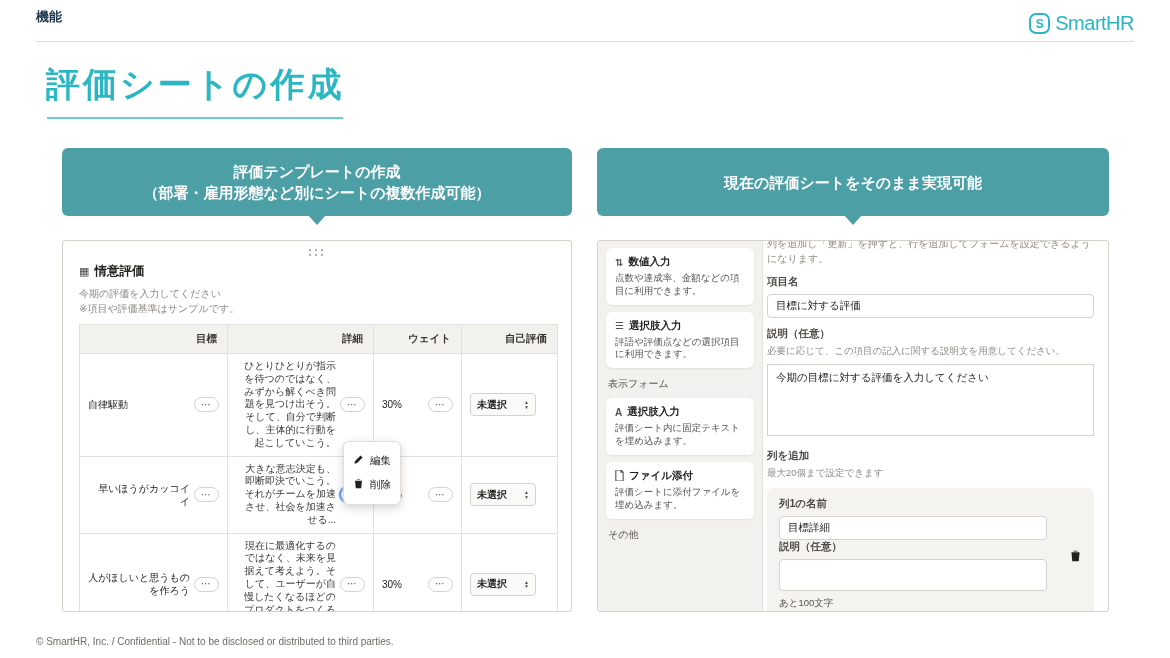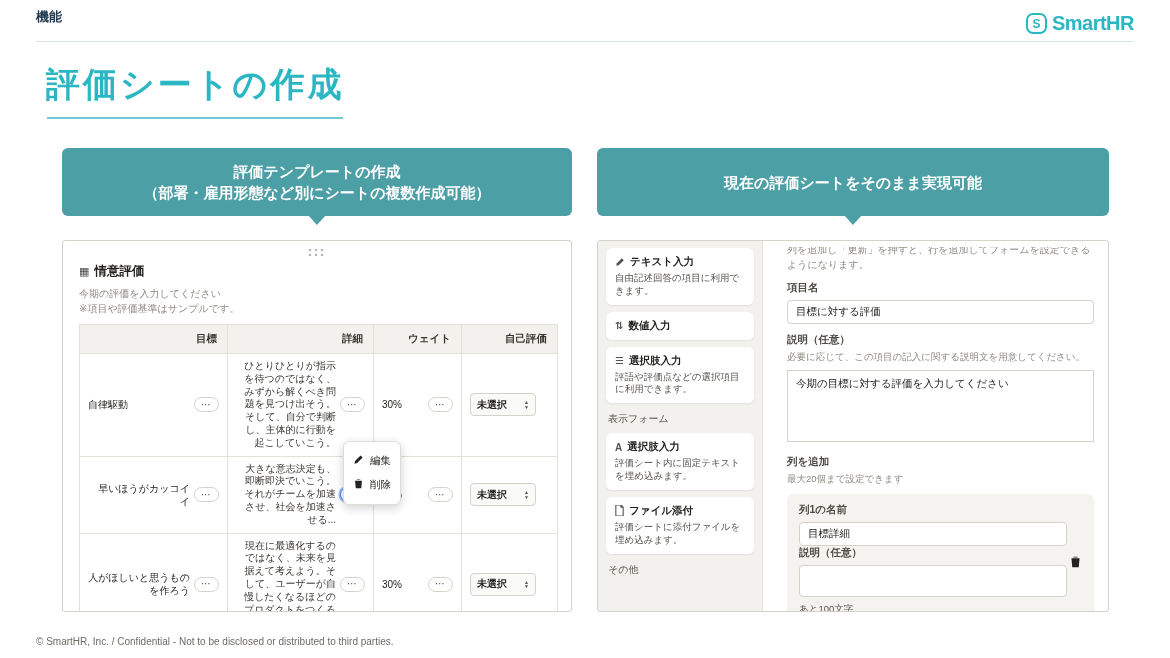--- a/index.html
+++ b/index.html
@@ -4,21 +4,21 @@
 <style>
   * { margin:0; padding:0; box-sizing:border-box; }
   html,body { width:1170px; height:658px; }
   body { font-family:"Liberation Sans","DejaVu Sans",sans-serif; background:#ffffff; position:relative; overflow:hidden; color:#23221f; }
 
   
   .eyebrow { position:absolute; left:36px; top:8px; font-size:13px; font-weight:bold; color:#1f3a52; }
   .header-rule { position:absolute; left:36px; right:36px; top:41px; border-top:1px solid #d7e2e4; }
   .logo { position:absolute; right:36px; top:12px; display:flex; align-items:center; gap:5px; }
   .logo-badge { width:21px; height:21px; border:2.5px solid #2ab7c3; border-radius:7px; display:flex; align-items:center; justify-content:center; font-size:12px; font-weight:bold; color:#2ab7c3; }
-  .logo-text { font-size:20px; font-weight:bold; color:#2ab7c3; letter-spacing:-0.5px; }
+  .logo-text { font-size:20px; font-weight:normal; color:#2ab7c3; letter-spacing:-0.5px; }
 
   .page-title { position:absolute; left:46px; top:62px; font-size:34px; font-weight:bold; color:#2ab7c3; letter-spacing:3px; }
   .title-underline { position:absolute; left:47px; top:117px; width:296px; height:2px; background:#6fccd4; }
 
   
   .callout { position:absolute; top:148px; height:68px; background:#4d9fa6; border-radius:6px; color:#fff; display:flex; flex-direction:column; align-items:center; justify-content:center; gap:0; font-weight:bold; font-size:15px; line-height:1.4; }
   .callout::after { content:""; position:absolute; bottom:-9px; left:50%; margin-left:-9px; border-left:9px solid transparent; border-right:9px solid transparent; border-top:10px solid #4d9fa6; }
   .callout.left { left:62px; width:510px; }
   .callout.right { left:597px; width:512px; }
 
@@ -58,21 +58,21 @@
 
   
   .palette { width:165px; background:#f3f1ed; padding:0 8px 0 8px; flex:0 0 auto; border-right:1px solid #e4e1db; }
   .palette-card { background:#fff; border-radius:6px; box-shadow:0 1px 2px rgba(0,0,0,.07); padding:7px 9px; margin-top:7px; cursor:pointer; }
   .palette-card:first-child { margin-top:7px; }
   .palette-card .pc-title { display:flex; align-items:center; gap:5px; font-size:10.5px; font-weight:bold; color:#23221f; }
   .palette-card .pc-icon { font-size:10px; color:#55524e; }
   .palette-card .pc-desc { margin-top:3px; font-size:9.5px; line-height:1.35; color:#55524e; }
   .palette-section { margin:9px 0 2px 2px; font-size:10px; color:#55524e; }
 
-  .builder-main { flex:1 1 auto; padding:0 14px 0 24px; position:relative; overflow:hidden;margin-top:6px; }
+  .builder-main { flex:1 1 auto; padding:0 14px 0 4px; position:relative; overflow:hidden; }
   .clipped-note { margin-top:-5px; font-size:10px; color:#8e8a84; line-height:1.5; }
   .fld-label { margin-top:9px; font-size:10.5px; font-weight:bold; color:#4e4b46; }
   .fld-help { margin-top:4px; font-size:9.5px; color:#8e8a84; }
   .txt-input { margin-top:5px; width:100%; border:1px solid #d5d1cb; border-radius:4px; background:#fff; padding:5px 8px; font-size:10.5px; color:#23221f; font-family:inherit; }
   .txt-area { margin-top:6px; width:100%; height:72px; border:1px solid #d5d1cb; border-radius:0; background:#fff; padding:6px 8px; font-size:10.5px; color:#23221f; font-family:inherit; resize:none; }
 
   .col-card { margin-top:8px; background:#f5f3ef; border-radius:6px; padding:9px 12px; position:relative; }
   .col-card .fld-label { margin-top:0; }
   .col-card .txt-input { width:268px; }
   .col-card .mini-area { margin-top:5px; width:268px; height:32px; border:1px solid #d5d1cb; border-radius:4px; background:#fff; }
@@ -242,32 +242,24 @@
       </div>
     </div>
 
   </div>
 </div>
 
 <div class="panel builder-panel">
   <div class="palette">
     <div class="palette-card">
       <div class="pc-title">
-          <svg class="icon-svg pc-icon" width="10" height="10" viewBox="0 0 16 16">
-            <path d="M2 14l1-4 8-8 3 3-8 8-4 1z" fill="#55524e"></path>
-          </svg>
-          <span>テキスト入力</span>
-        </div>
-      <div class="pc-desc">自由記述回答の項目に利用できます。</div>
-    </div>
-    <div class="palette-card">
-      <div class="pc-title">
           <span class="pc-icon">⇅</span>
           <span>数値入力</span>
         </div>
+      <div class="pc-desc">点数や達成率、金額などの項目に利用できます。</div>
     </div>
     <div class="palette-card">
       <div class="pc-title">
           <span class="pc-icon">☰</span>
           <span>選択肢入力</span>
         </div>
       <div class="pc-desc">評語や評価点などの選択項目に利用できます。</div>
     </div>
     <div class="palette-section">表示フォーム</div>
     <div class="palette-card">

